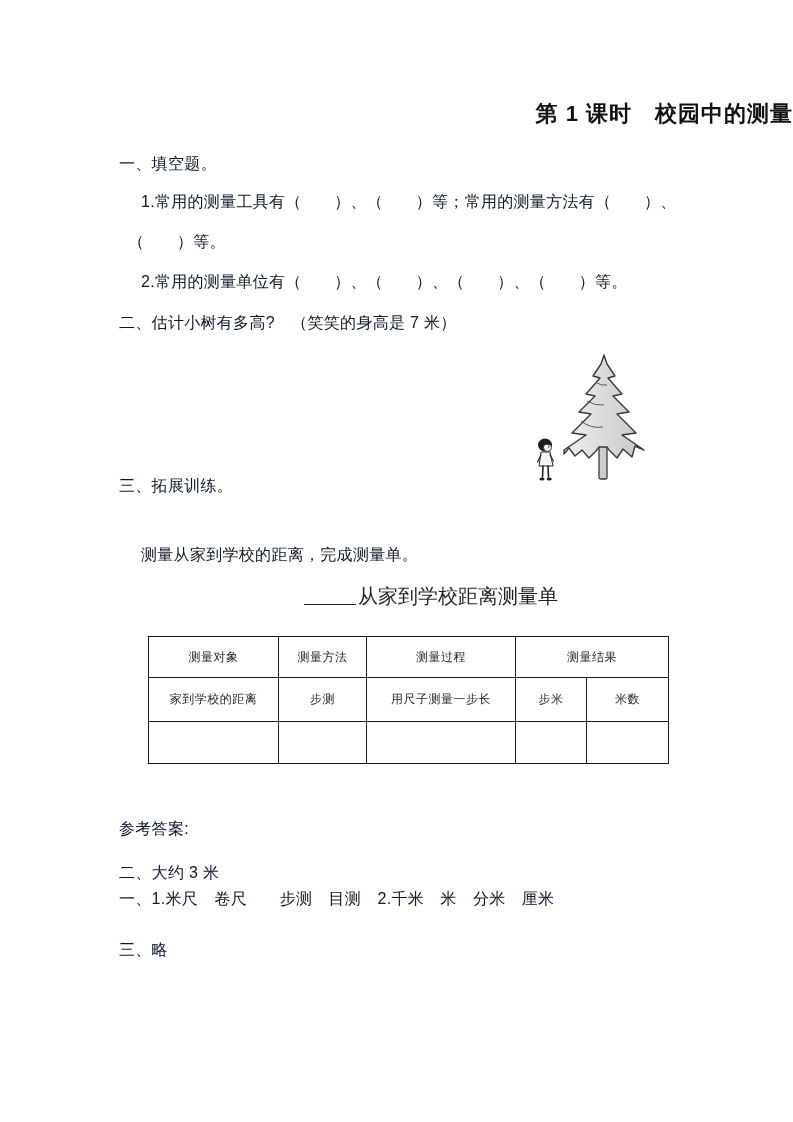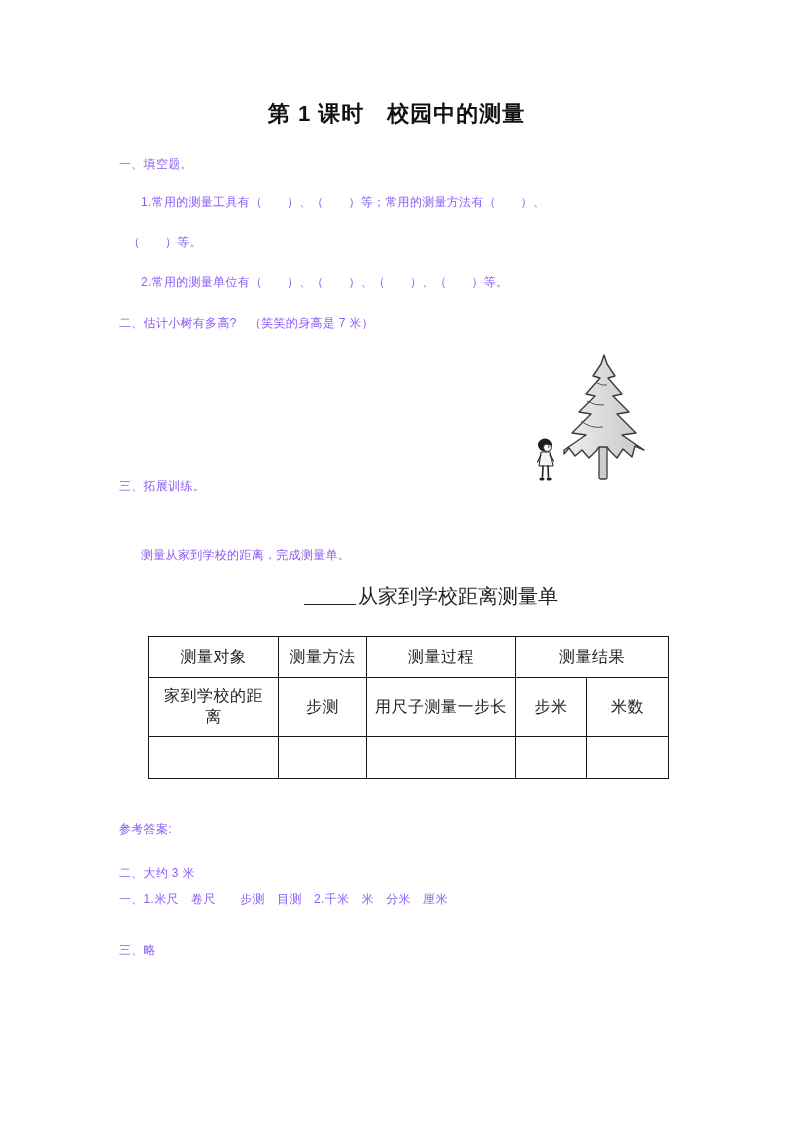--- a/index.html
+++ b/index.html
@@ -7,30 +7,30 @@
     width:793px;height:1122px;
     background:#ffffff;
     font-family:"Liberation Sans","DejaVu Sans",sans-serif;
     color:#1f1f1f;
     position:relative;
     overflow:hidden;
   }
   .page{position:absolute;left:0;top:0;width:793px;height:1122px;background:#fff;}
   .line{
     position:absolute;
-    font-size:12px;
+    font-size:16px;
     line-height:20px;
     white-space:nowrap;
-    color:#8b5cf6;
+    color:#0f172a;
     letter-spacing:0.3px;
   }
   .doc-title{
     position:absolute;
     left:0;top:100px;width:793px;
-    text-align:center;
+    text-align:right;
     font-size:22px;font-weight:bold;
     line-height:28px;
     color:#111;
     letter-spacing:1px;
   }
   .caption-line{position:absolute;left:304px;top:586px;font-size:20px;line-height:20px;white-space:nowrap;}
   .blank-underline{
     display:inline-block;
     width:52px;height:14px;
     border-bottom:1.5px solid #222;
@@ -38,21 +38,21 @@
     margin-right:2px;
   }
   table.measure{
     position:absolute;left:148px;top:636px;
     width:520px;
     border-collapse:collapse;
     table-layout:fixed;
   }
   table.measure th, table.measure td{
     border:1.5px solid #1a1a1a;
-    font-size:16px;
+    font-size:12px;
     font-weight:400;
     text-align:center;
     vertical-align:middle;
     padding:8px;
     color:#1f1f1f;
     letter-spacing:0.5px;
   }
   .tree-art{position:absolute;left:531px;top:351px;width:118px;height:134px;}
 </style>
 </head>

